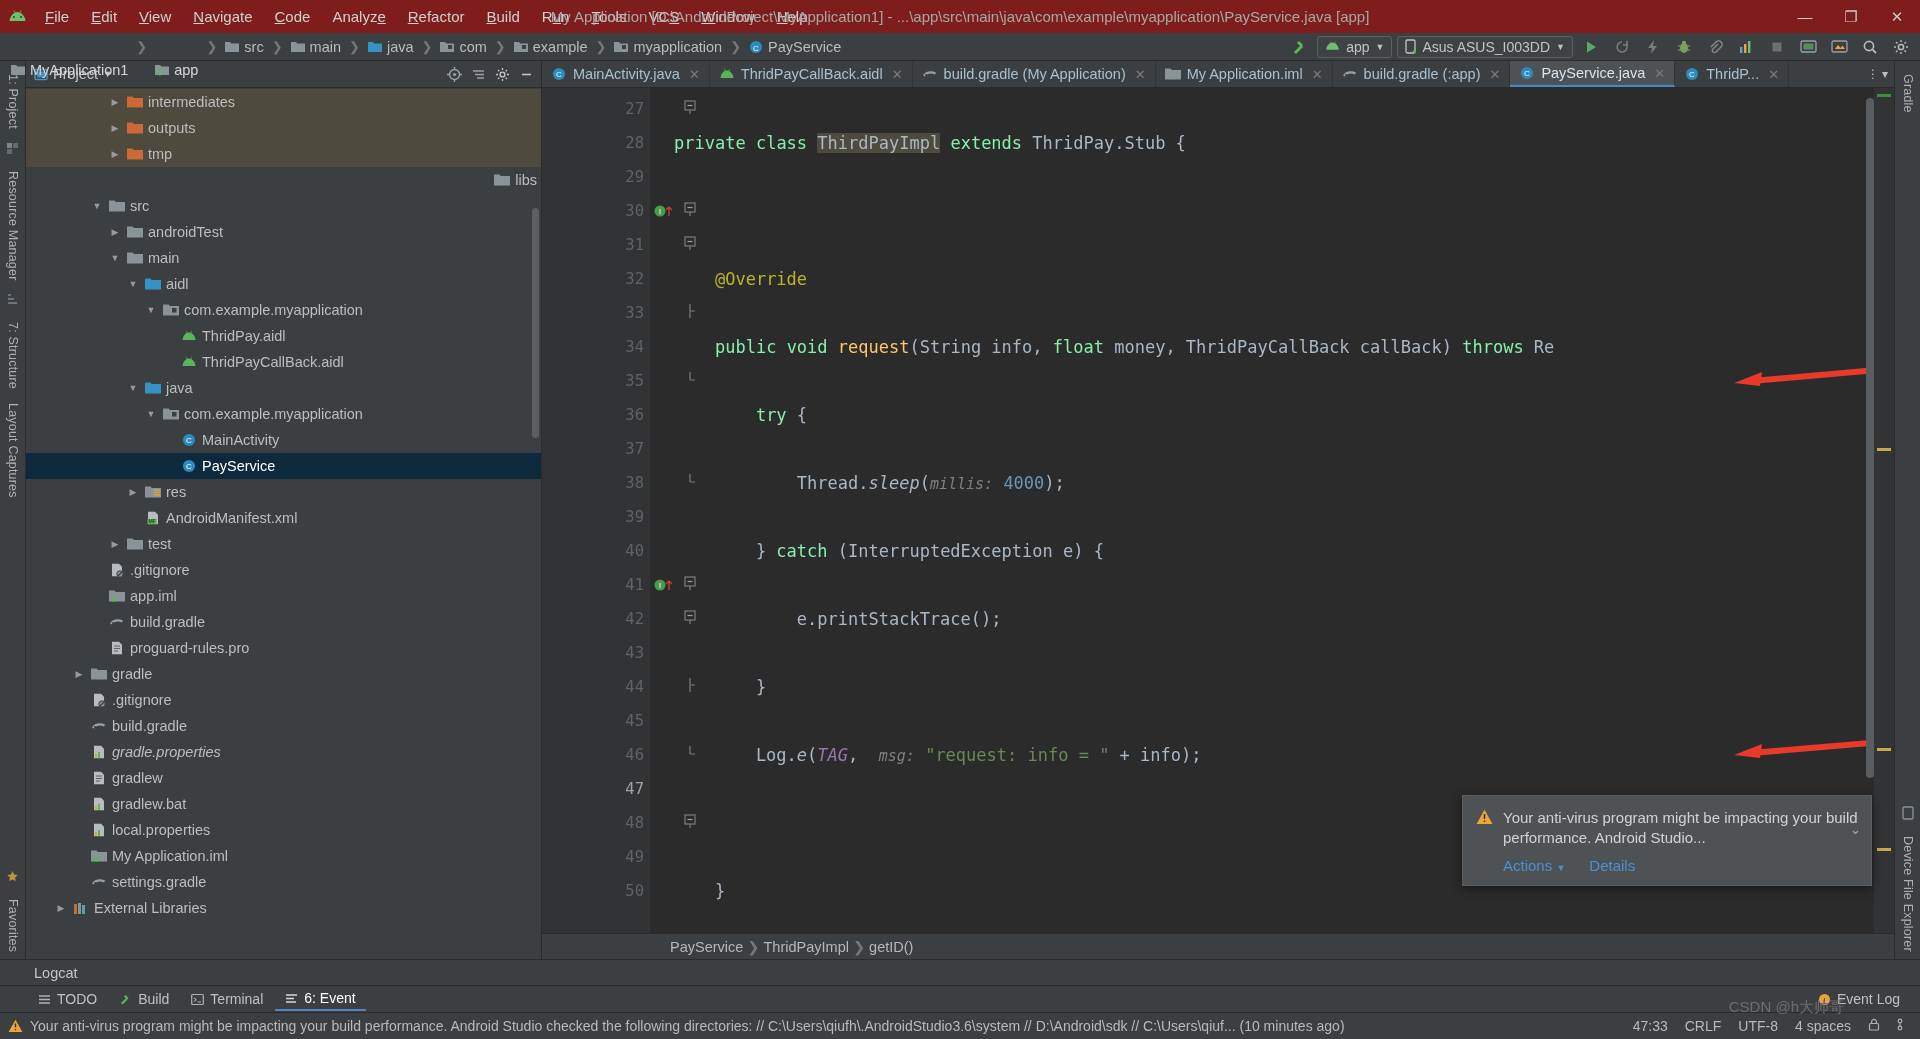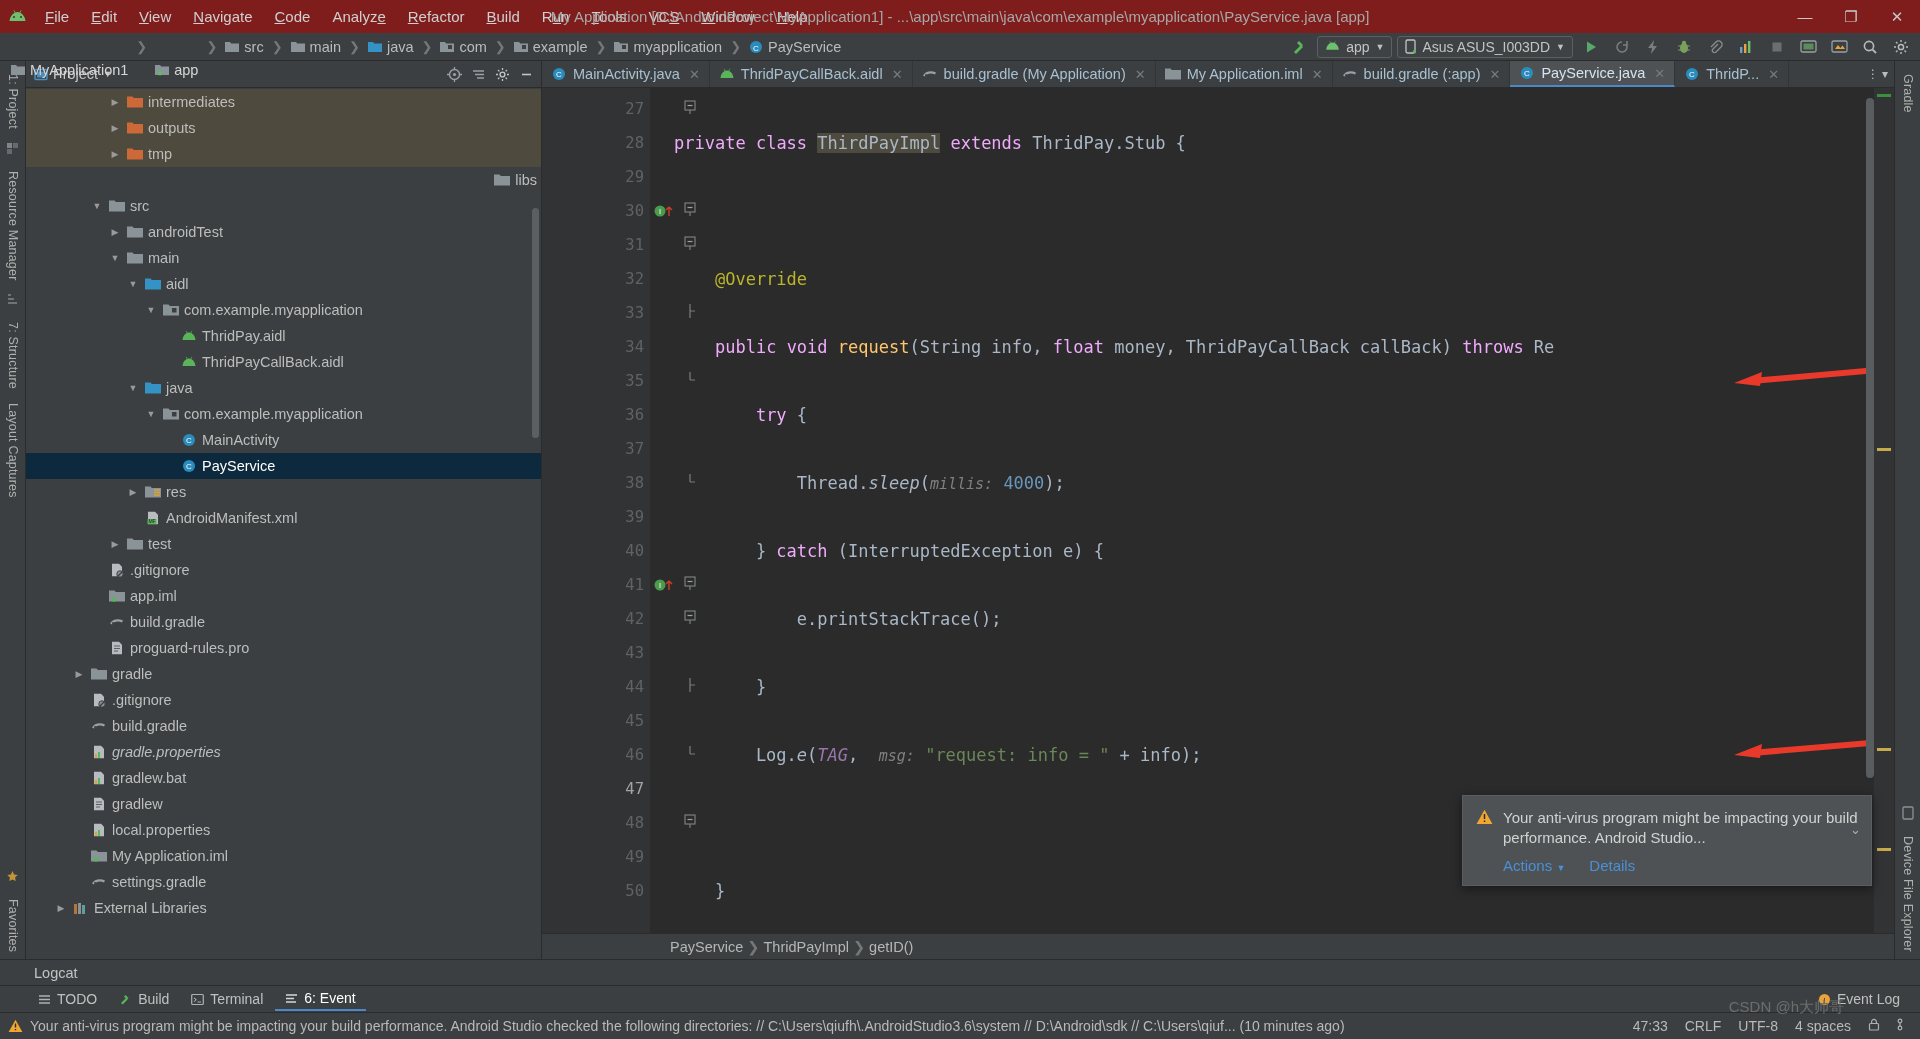--- a/index.html
+++ b/index.html
@@ -123,21 +123,21 @@
   }
   .gline { height:34px; display:flex; align-items:center; justify-content:flex-end; padding-right:6px; position:relative; }
   .gline.cur { color:#a4a3a3; }
   .gmark { position:absolute; right:-34px; width:30px; display:flex; align-items:center; gap:1px; }
   .code {
     flex:1; position:relative; padding-top:4px;
     font-family:"DejaVu Sans Mono", monospace; font-size:17px; line-height:34px;
     white-space:pre; overflow:hidden; color:#a9b7c6;
   }
   .cl { height:34px; padding-left:24px; }
-  .kw { color:#f0abfc; }
+  .kw { color:#86efac; }
   .ann { color:#bbb529; }
   .fn { color:#ffc66d; }
   .str { color:#6a8759; }
   .num { color:#6897bb; }
   .hl { background:#4e4a3d; }
   .hint { color:#808080; font-style:italic; font-size:15px; }
   .ital { font-style:italic; }
   .fieldc { color:#9876aa; font-style:italic; }
 
   .codescroll {
@@ -710,35 +710,35 @@
                 <rect x="7" y="7" width="2" height="6" fill="#5ab55a"></rect>
               </svg>
             </span>
             <span>gradle.properties</span>
           </div>
           <div class="node" style="padding-left: 46px;">
             <span class="arrow"></span>
             <span class="ico">
               <svg width="16" height="14" viewBox="0 0 16 14">
                 <path d="M3 0.8h7l3 3v9.4H3z" fill="#b8bcc0"></path>
+                <path d="M5 5h6M5 7.5h6M5 10h4" stroke="#5a5f63" stroke-width="1"></path>
+              </svg>
+            </span>
+            <span>gradlew</span>
+          </div>
+          <div class="node" style="padding-left: 46px;">
+            <span class="arrow"></span>
+            <span class="ico">
+              <svg width="16" height="14" viewBox="0 0 16 14">
+                <path d="M3 0.8h7l3 3v9.4H3z" fill="#b8bcc0"></path>
                 <rect x="4" y="9" width="2" height="4" fill="#d8a33a"></rect>
                 <rect x="7" y="7" width="2" height="6" fill="#5ab55a"></rect>
               </svg>
             </span>
             <span>gradlew.bat</span>
-          </div>
-          <div class="node" style="padding-left: 46px;">
-            <span class="arrow"></span>
-            <span class="ico">
-              <svg width="16" height="14" viewBox="0 0 16 14">
-                <path d="M3 0.8h7l3 3v9.4H3z" fill="#b8bcc0"></path>
-                <path d="M5 5h6M5 7.5h6M5 10h4" stroke="#5a5f63" stroke-width="1"></path>
-              </svg>
-            </span>
-            <span>gradlew</span>
           </div>
           <div class="node" style="padding-left: 46px;">
             <span class="arrow"></span>
             <span class="ico">
               <svg width="16" height="14" viewBox="0 0 16 14">
                 <path d="M3 0.8h7l3 3v9.4H3z" fill="#b8bcc0"></path>
                 <rect x="4" y="9" width="2" height="4" fill="#d8a33a"></rect>
                 <rect x="7" y="7" width="2" height="6" fill="#5ab55a"></rect>
               </svg>
             </span>

